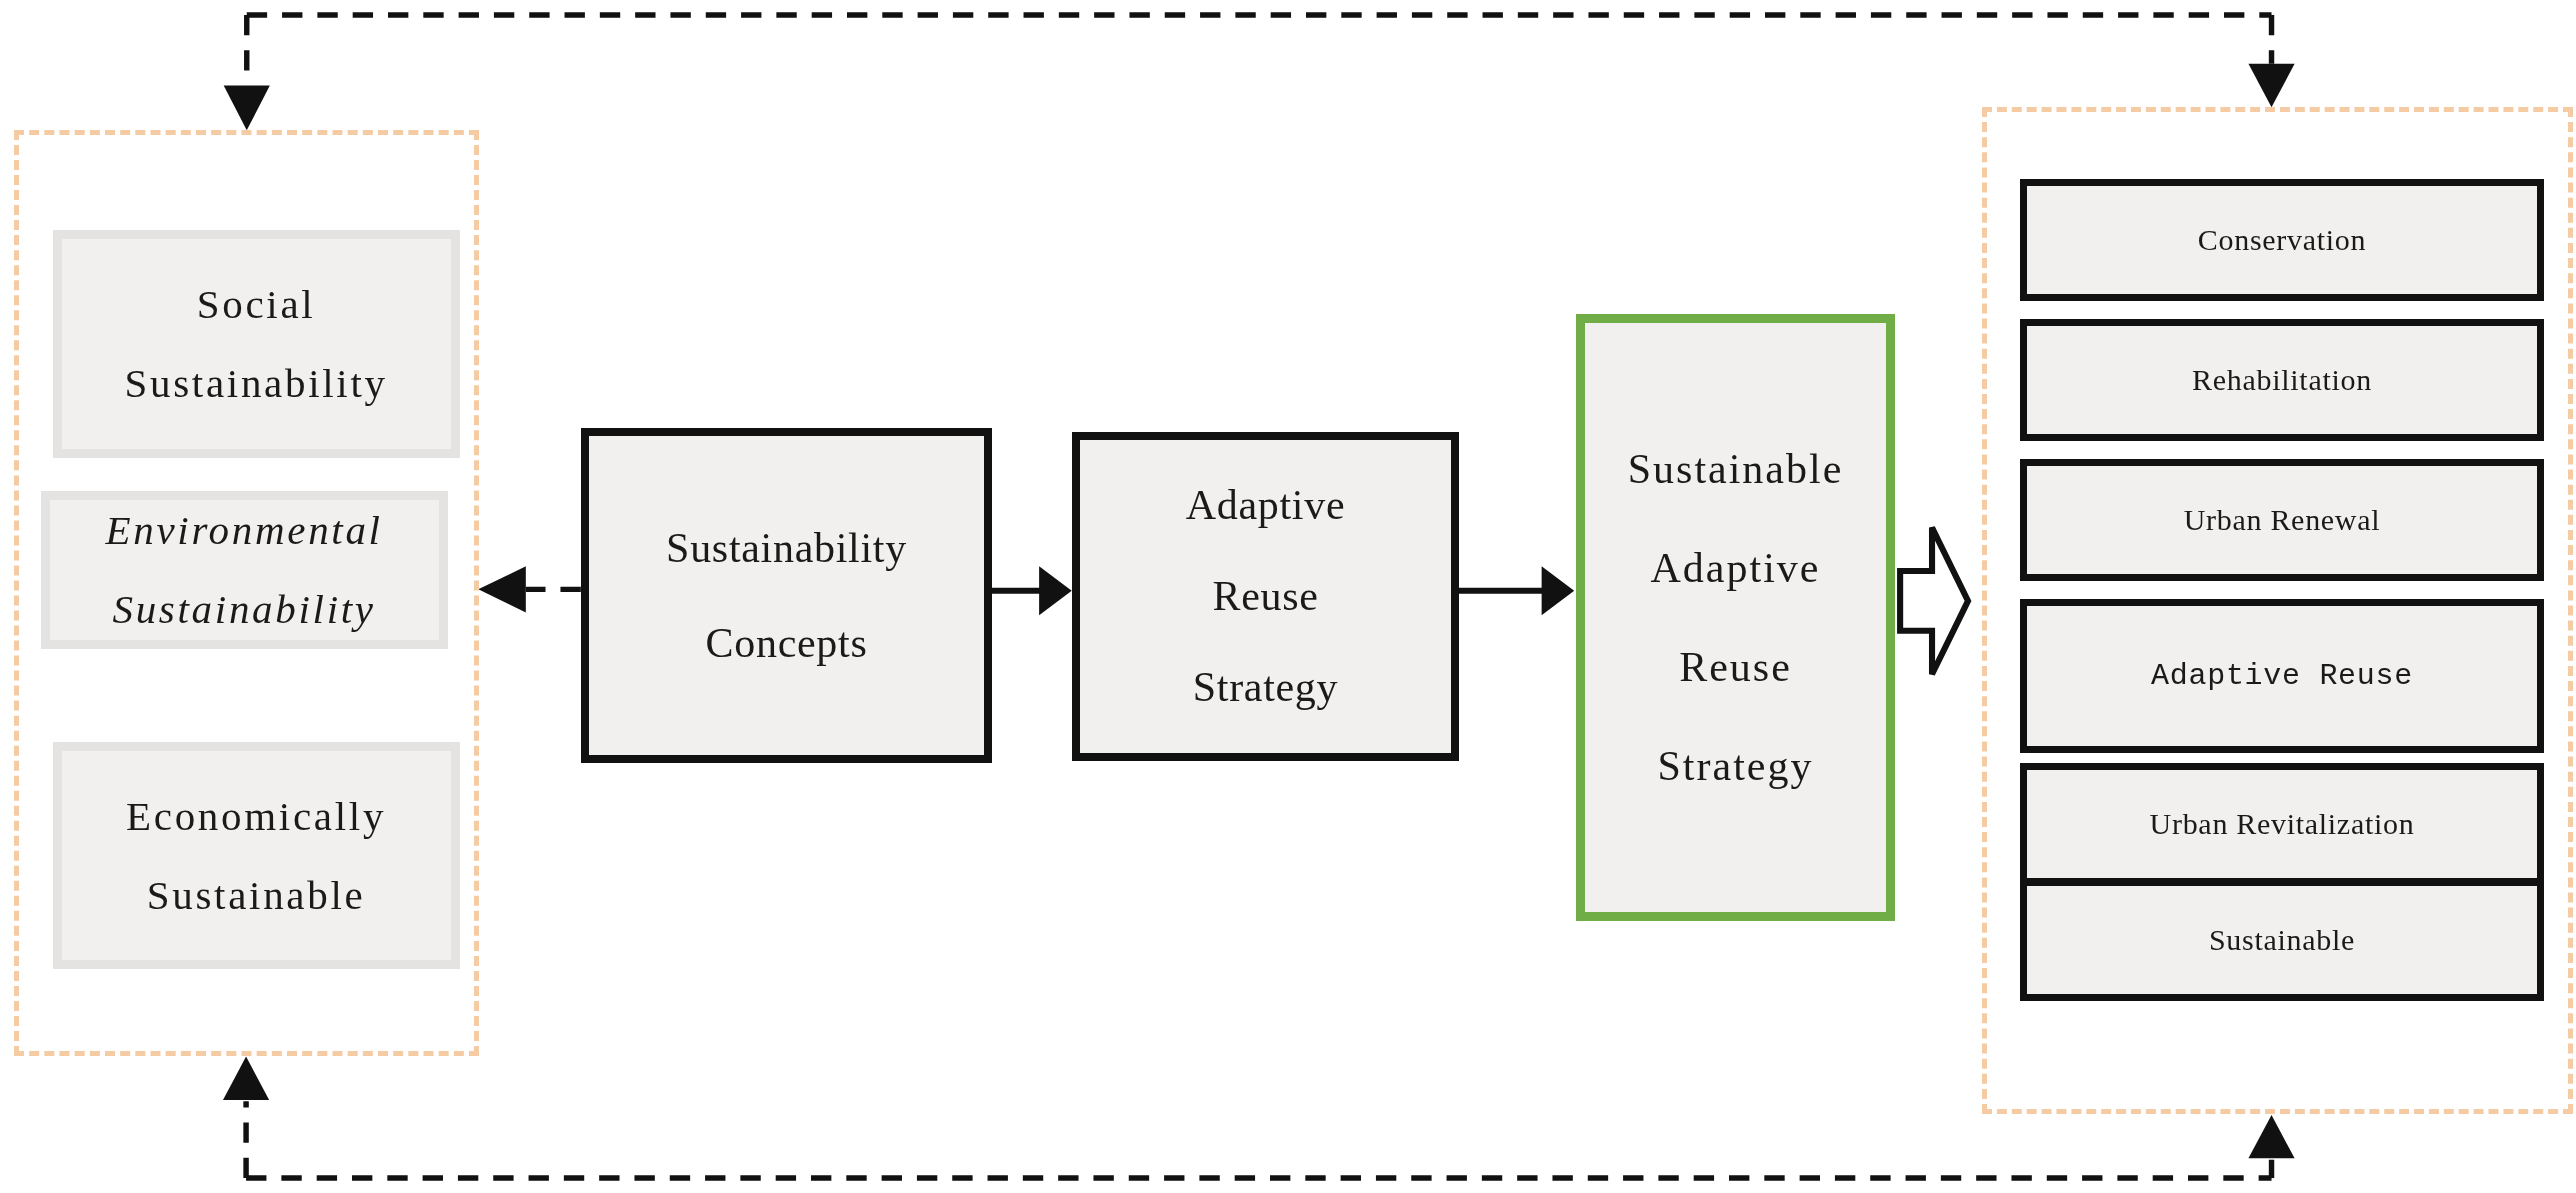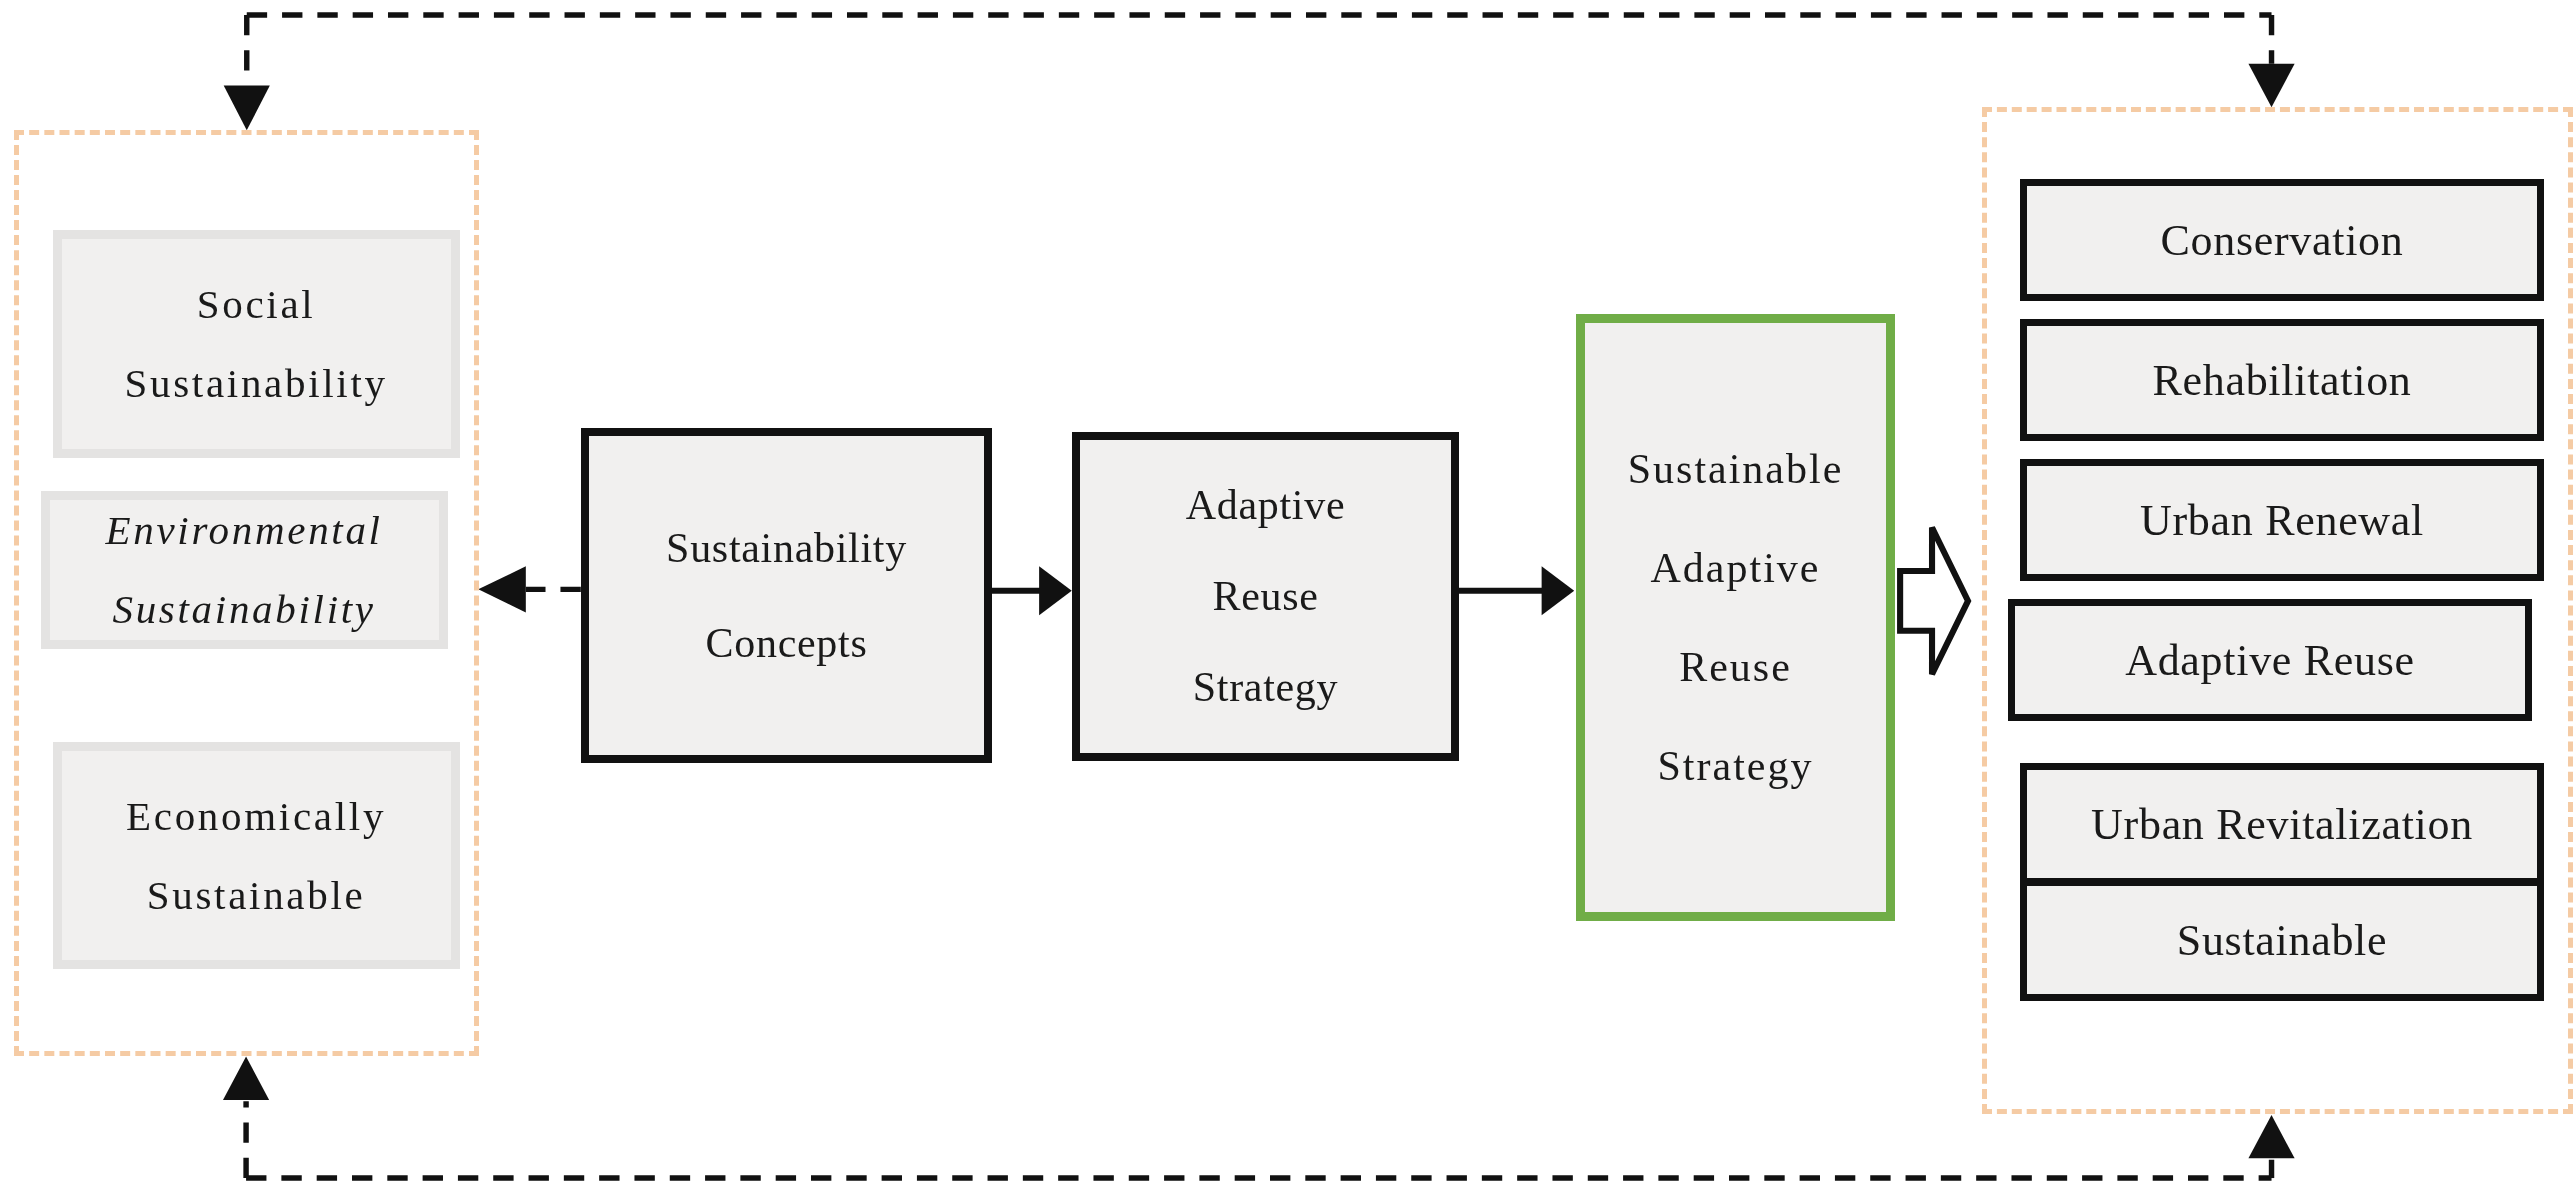--- a/index.html
+++ b/index.html
@@ -40,21 +40,21 @@
     display:flex;flex-direction:column;justify-content:center;align-items:center;
     text-align:center;
     font-size:42px;letter-spacing:2px;line-height:99px;
   }
   
   .rightbox{
     background:var(--box_fill,#F1F0EF);
     border:7.5px solid var(--black,#0b0b0b);
     display:flex;justify-content:center;align-items:center;
     text-align:center;
-    font-size:44px;letter-spacing:0.7px;
+    font-size:30px;letter-spacing:0.7px;
   }
   svg.overlay{position:absolute;left:0;top:0;pointer-events:none;}
   .line{stroke:var(--black,#111111);fill:none;}
   .dash{stroke-dasharray:30 22;stroke-width:8;}
   .solid{stroke-width:9;}
   .head{fill:var(--black,#111111);stroke:none;}
 </style>
 </head>
 <body>
 
@@ -132,21 +132,21 @@
   <div class="abs panel" style="left:1982px;top:107px;width:591px;height:1007px;">
     <div class="abs rightbox" style="left:33px;top:67px;width:524px;height:122px;">
       <div>Conservation</div>
     </div>
     <div class="abs rightbox" style="left:33px;top:207px;width:524px;height:122px;text-align:right;">
       <div>Rehabilitation</div>
     </div>
     <div class="abs rightbox" style="left:33px;top:347px;width:524px;height:122px;">
       <div>Urban Renewal</div>
     </div>
-    <div class="abs rightbox" style="left:21px;top:487px;width:524px;height:122px;">
+    <div class="abs rightbox" style="left:33px;top:487px;width:524px;height:154px;font-family:Liberation Mono, monospace;">
       <div>Adaptive Reuse</div>
     </div>
     <div class="abs rightbox" style="left:33px;top:627px;width:524px;height:122px;margin-top:24px;">
       <div>Urban Revitalization</div>
     </div>
     <div class="abs rightbox" style="left:33px;top:767px;width:524px;height:122px;">
       <div>Sustainable</div>
     </div>
   </div>
 

